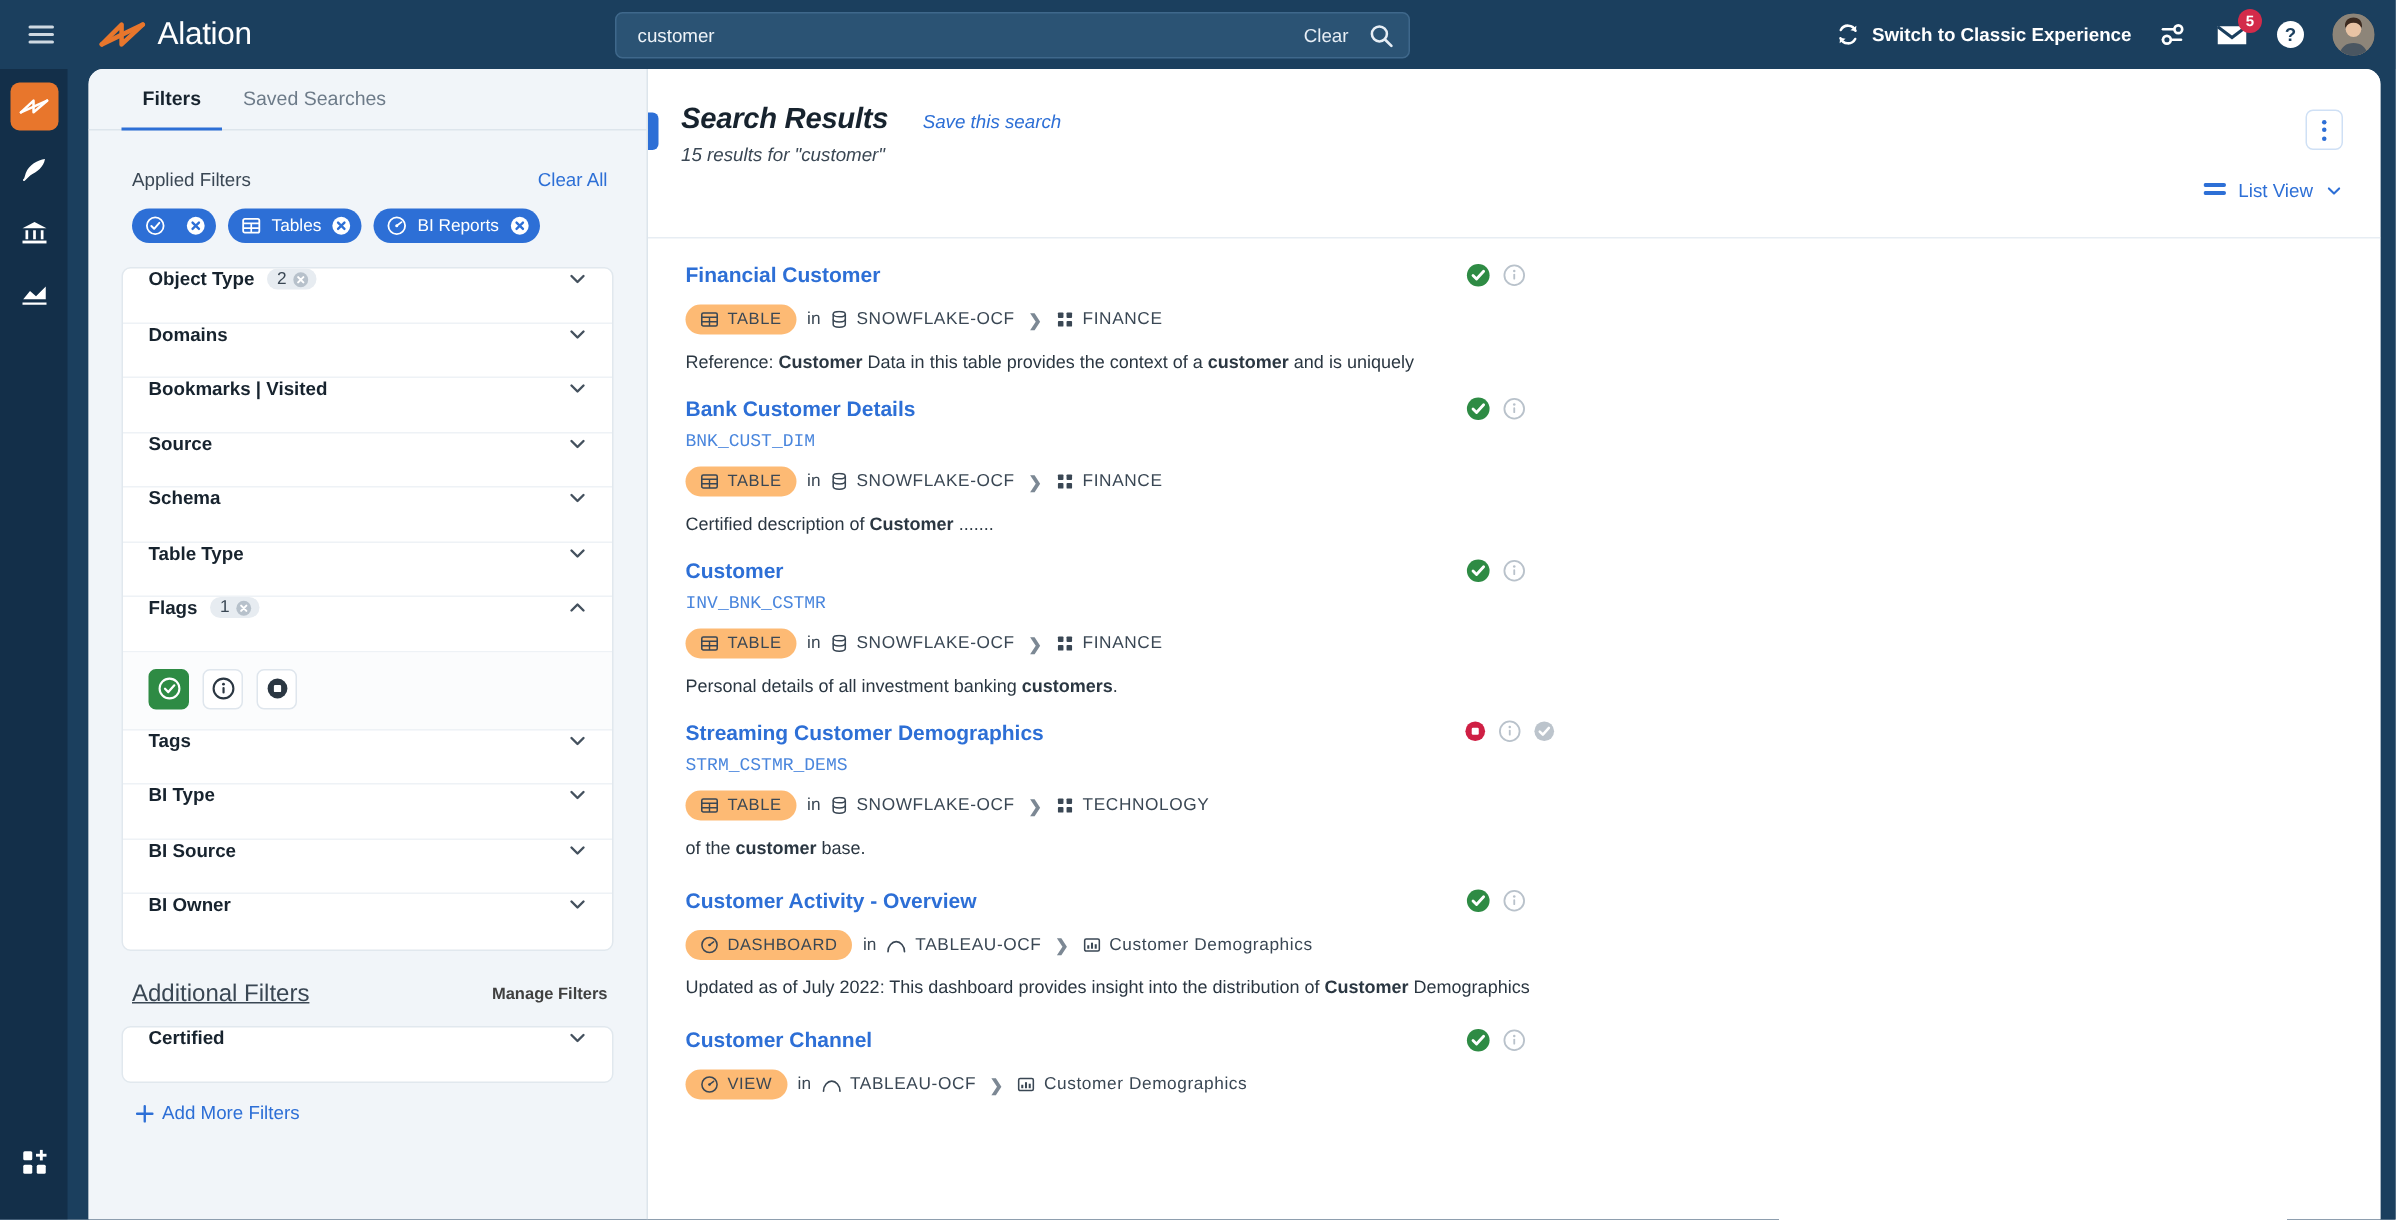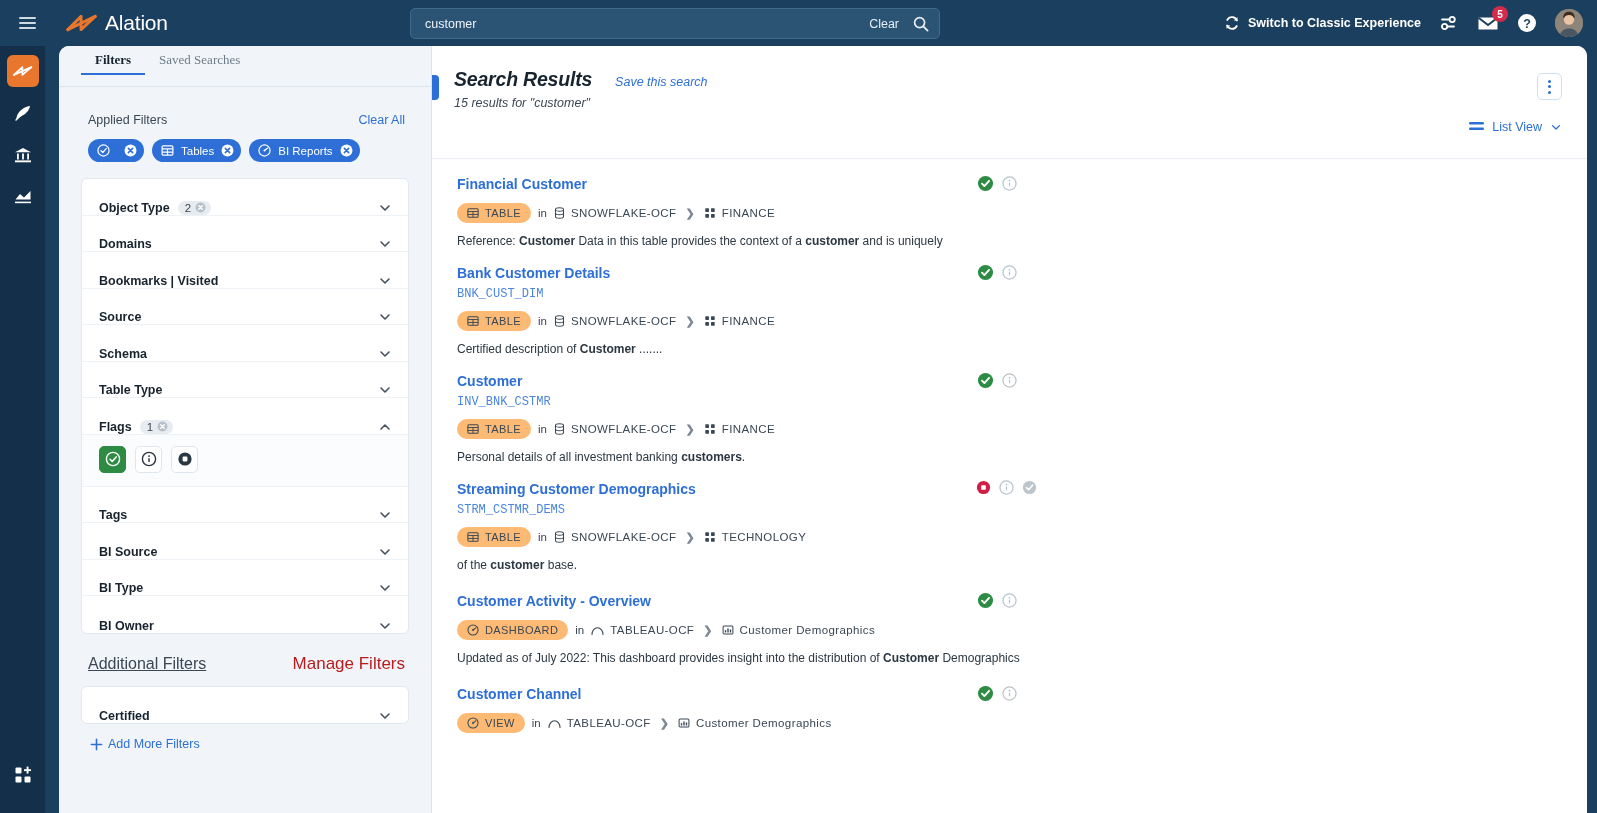--- a/index.html
+++ b/index.html
@@ -81,22 +81,22 @@
     display: flex;
   }
 
   
   .filters-panel {
     width: 373px; height: 767px; background: #f1f5f9;
     border-right: 1px solid #dde5ec; position: relative; flex-shrink: 0;
   }
   .tabs { display: flex; height: 41px; border-bottom: 1px solid #dde5ec; padding-left: 22px; }
   .tab {
-    font-size: 13px; color: #6d7b89; height: 29px; display: flex; align-items: center;
-    padding: 0 14px; cursor: pointer; border-bottom: 2px solid transparent; font-family: Liberation Serif, serif;
+    font-size: 13px; color: #6d7b89; height: 41px; display: flex; align-items: center;
+    padding: 0 14px; cursor: pointer; border-bottom: 2px solid transparent;
   }
   .tab.active { color: #17232e; font-weight: bold; border-bottom-color: #2d6fd6; }
 
   .applied-head {
     display: flex; justify-content: space-between; align-items: center;
     padding: 26px 26px 0 29px;
   }
   .applied-title { font-size: 12.5px; color: #3a4754; }
   .clear-all { font-size: 12.5px; color: #2d6fd6; cursor: pointer; }
 
@@ -106,21 +106,21 @@
     background: #2d6fd6; border-radius: 12px; padding: 0 7px 0 9px;
     color: #fff; font-size: 11.5px; cursor: pointer; white-space: nowrap;
   }
   .chip .x { display: flex; }
 
   .filter-list {
     margin: 16px 22px 0 22px; background: #fff;
     border: 1px solid #e1e8ee; border-radius: 6px; overflow: hidden;
   }
   .filter-row {
-    height: 36.5px; display: flex; align-items: flex-end; justify-content: space-between;
+    height: 36.5px; display: flex; align-items: flex-start; justify-content: space-between;
     padding: 0 16px 0 17px; border-bottom: 1px solid #eef2f6; cursor: pointer;
   }
   .filter-row:last-child { border-bottom: none; }
   .filter-row .lbl { font-size: 12.5px; color: #17232e; font-weight: bold; display: flex; align-items: center; gap: 8px; }
   .count-pill {
     display: inline-flex; align-items: center; gap: 4px; background: #e7ecf1;
     border-radius: 10px; padding: 1px 5px 1px 7px; font-size: 11.5px; color: #3a4754; font-weight: normal;
   }
   .chev { color: #44515e; display: flex; }
 
@@ -132,21 +132,21 @@
     width: 27px; height: 27px; border-radius: 5px; border: 1px solid #dfe6ed;
     background: #fff; display: flex; align-items: center; justify-content: center; cursor: pointer;
   }
   .flag-btn.sel { background: #2e8b44; border-color: #2e8b44; }
 
   .addl-head {
     display: flex; justify-content: space-between; align-items: center;
     padding: 20px 26px 0 29px;
   }
   .addl-title { font-size: 16px; color: #3a4754; text-decoration: underline; }
-  .manage { font-size: 17px; color: #b91c1c; cursor: pointer; }
+  .manage { font-size: 11px; color: #404040; cursor: pointer; font-weight: bold; }
   .add-more {
     display: flex; align-items: center; gap: 5px; color: #2d6fd6;
     font-size: 12.5px; padding: 13px 0 0 31px; cursor: pointer;
   }
 
   
   .results {
     flex: 1; height: 767px; position: relative; background: #fff; overflow: hidden;
   }
   .collapse-tab {
@@ -487,32 +487,32 @@
           </span>
         <span class="chev">
           <svg width="14" height="14" viewBox="0 0 14 14">
               <path d="M3 5 L7 9 L11 5" fill="none" stroke="#44515e" stroke-width="1.6" stroke-linecap="round" stroke-linejoin="round"></path>
             </svg>
         </span>
       </div>
 
       <div class="filter-row">
         <span class="lbl">
+            <span>BI Type</span>
+          </span>
+        <span class="chev">
+          <svg width="14" height="14" viewBox="0 0 14 14">
+              <path d="M3 5 L7 9 L11 5" fill="none" stroke="#44515e" stroke-width="1.6" stroke-linecap="round" stroke-linejoin="round"></path>
+            </svg>
+        </span>
+      </div>
+
+      <div class="filter-row">
+        <span class="lbl">
             <span>BI Source</span>
-          </span>
-        <span class="chev">
-          <svg width="14" height="14" viewBox="0 0 14 14">
-              <path d="M3 5 L7 9 L11 5" fill="none" stroke="#44515e" stroke-width="1.6" stroke-linecap="round" stroke-linejoin="round"></path>
-            </svg>
-        </span>
-      </div>
-
-      <div class="filter-row">
-        <span class="lbl">
-            <span>BI Type</span>
           </span>
         <span class="chev">
           <svg width="14" height="14" viewBox="0 0 14 14">
               <path d="M3 5 L7 9 L11 5" fill="none" stroke="#44515e" stroke-width="1.6" stroke-linecap="round" stroke-linejoin="round"></path>
             </svg>
         </span>
       </div>
 
       <div class="filter-row">
         <span class="lbl">

